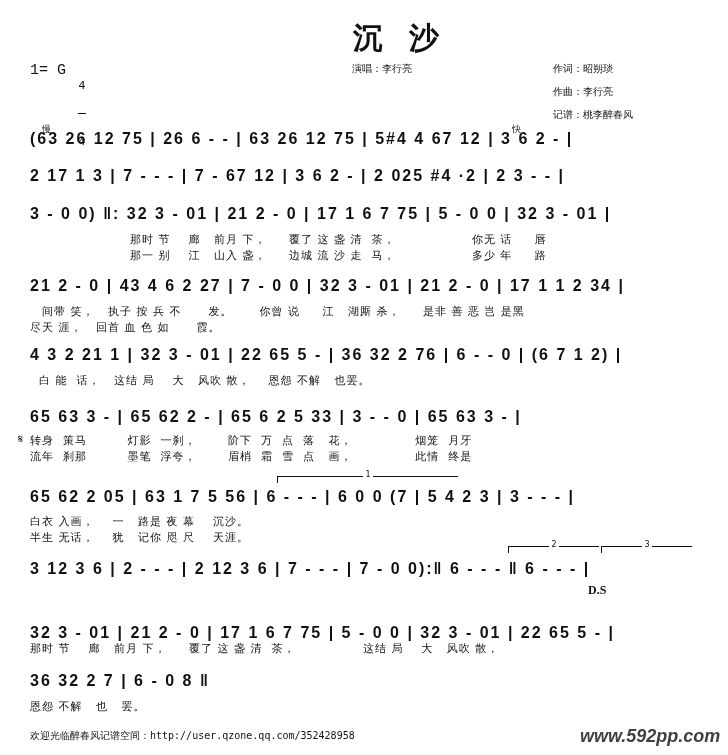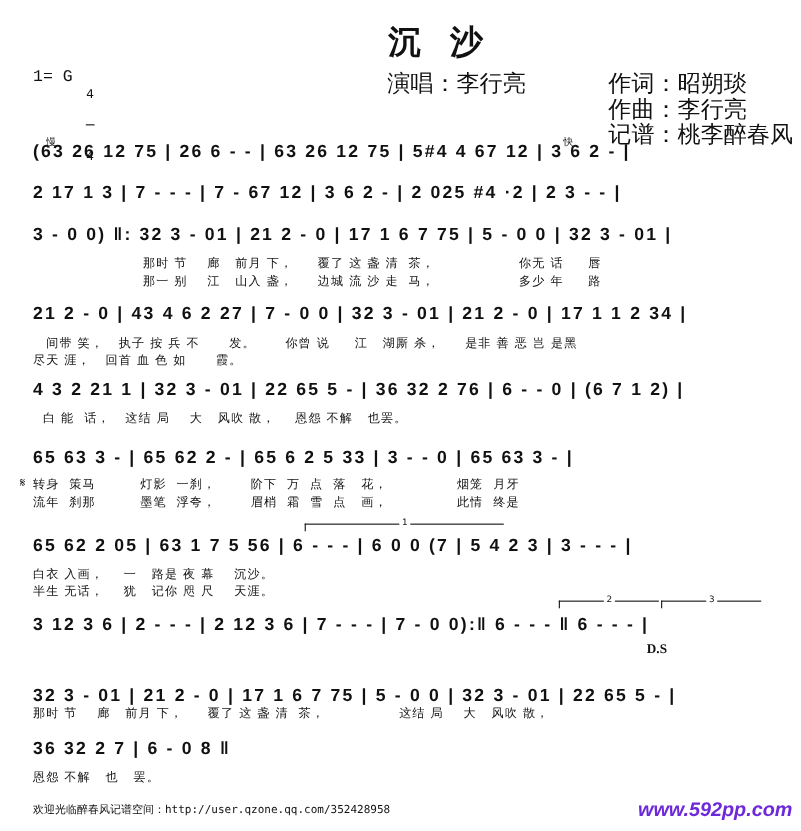--- a/index.html
+++ b/index.html
@@ -3,30 +3,30 @@
 <meta charset="utf-8">
 <style>
   html, body { margin: 0; padding: 0; background: #ffffff; }
   body { width: 728px; height: 755px; position: relative; overflow: hidden; color: #111; font-family: "DejaVu Sans", sans-serif; }
   .abs { position: absolute; white-space: pre; }
   .title { left: 340px; top: 18px; font-family: "DejaVu Serif", serif; font-size: 30px; font-weight: bold; letter-spacing: 26px; margin-left: 13px; }
   .key { left: 30px; top: 62px; font-family: "Liberation Mono", monospace; font-size: 15px; }
   .timesig { left: 78px; top: 58px; font-family: "DejaVu Sans", sans-serif; font-size: 11px; line-height: 11px; text-align: center; }
   .timesig span { display: block; }
   .timesig .line { border-top: 1px solid #111; width: 8px; margin: 0 auto; }
-  .meta { font-family: "DejaVu Serif", serif; font-size: 21px; }
+  .meta { font-family: "DejaVu Serif", serif; font-size: 10px; }
   .singer { left: 352px; top: 62px; }
   .lyr { left: 553px; top: 62px; }
   .comp { left: 553px; top: 85px; }
   .trans { left: 553px; top: 108px; }
   .tempo { font-family: "DejaVu Serif", serif; font-size: 9px; }
   .row { position: absolute; left: 30px; font-family: "Liberation Sans", sans-serif; font-weight: bold; font-size: 16px; letter-spacing: 2px; white-space: pre; }
   .lyric { position: absolute; left: 60px; font-family: "DejaVu Sans", sans-serif; font-size: 11px; white-space: pre; letter-spacing: 1px; }
   .footer { left: 30px; top: 729px; font-family: "DejaVu Sans Mono", monospace; font-size: 10px; }
-  .brand { left: 580px; top: 726px; font-family: "Liberation Sans", sans-serif; font-size: 18px; font-weight: bold; font-style: italic; color: #6d28d9; }
+  .brand { left: 580px; top: 726px; font-family: "Liberation Sans", sans-serif; font-size: 18px; font-weight: bold; font-style: italic; color: #404040; }
   .dsmark { left: 588px; top: 583px; font-family: "Liberation Serif", serif; font-size: 12px; font-weight: bold; }
   .segno { left: 18px; top: 432px; font-family: "DejaVu Serif", serif; font-size: 12px; }
   .volta { position: absolute; border-top: 1px solid #111; border-left: 1px solid #111; height: 6px; font-size: 8px; text-align: center; }
   .volta span { position: relative; top: -7px; background: #fff; padding: 0 2px; }
 </style>
 </head>
 <body>
 
 <div class="abs title">沉沙</div>
 <div class="abs key">1= G</div>

